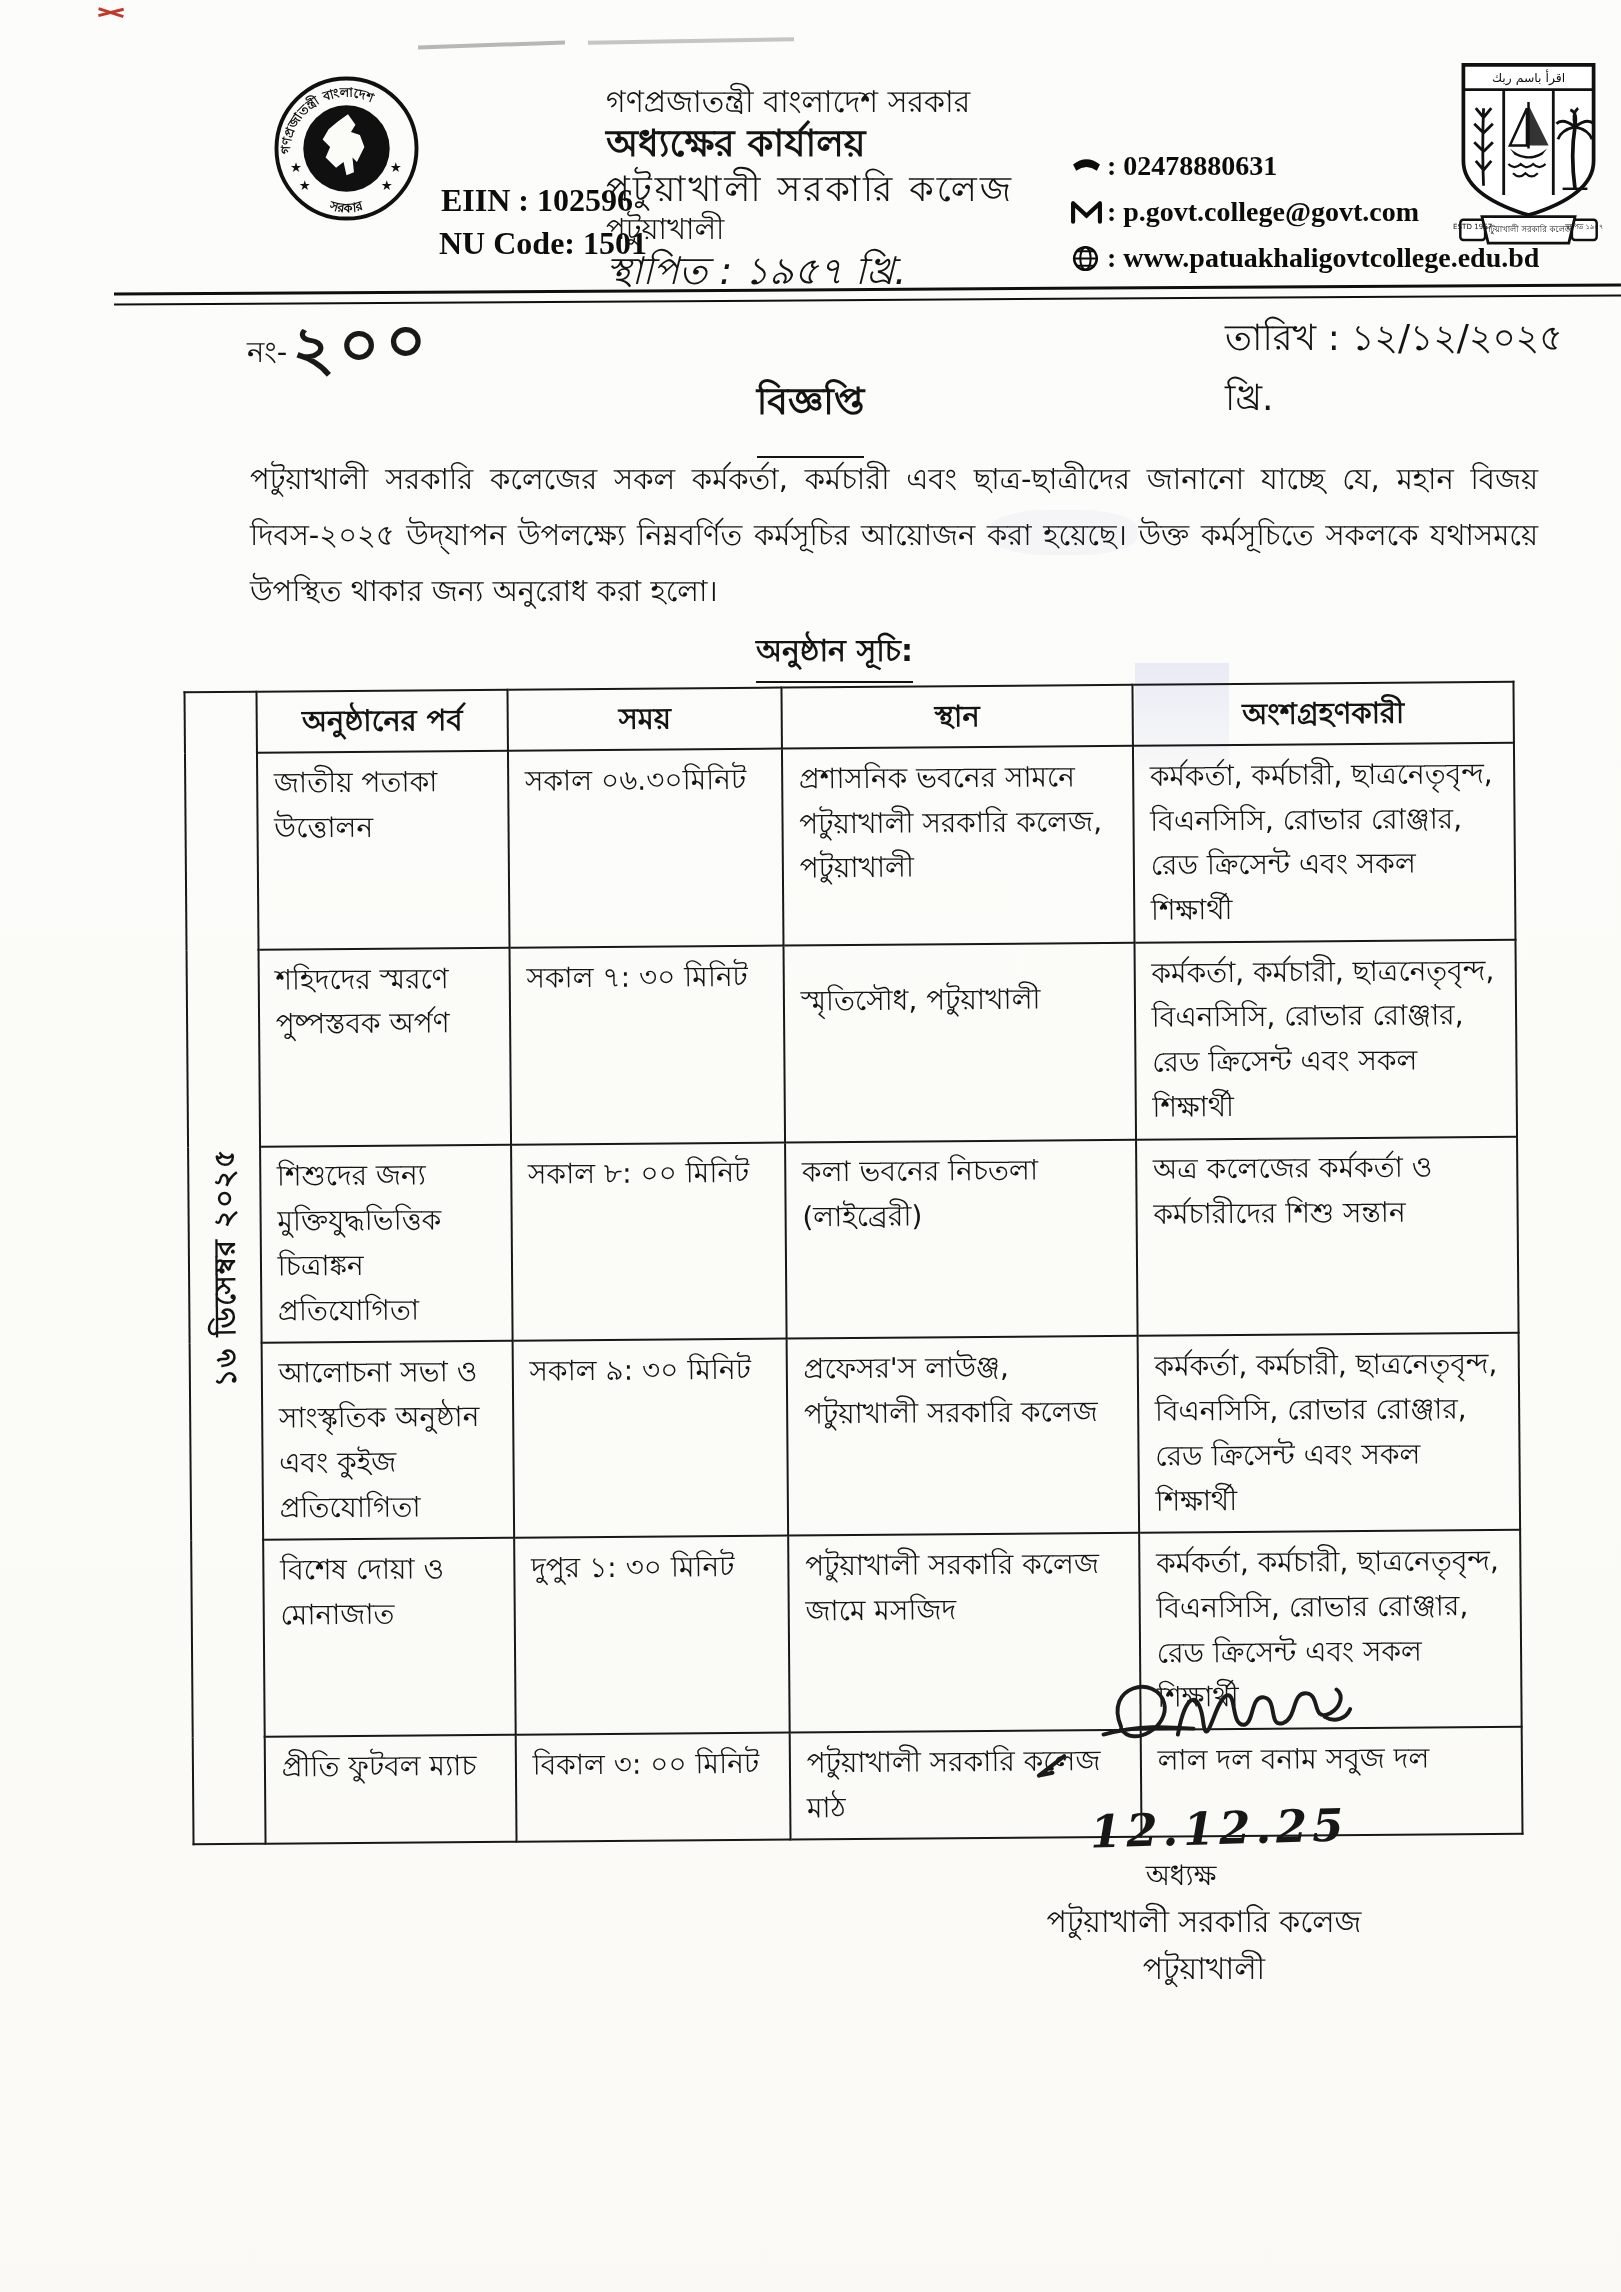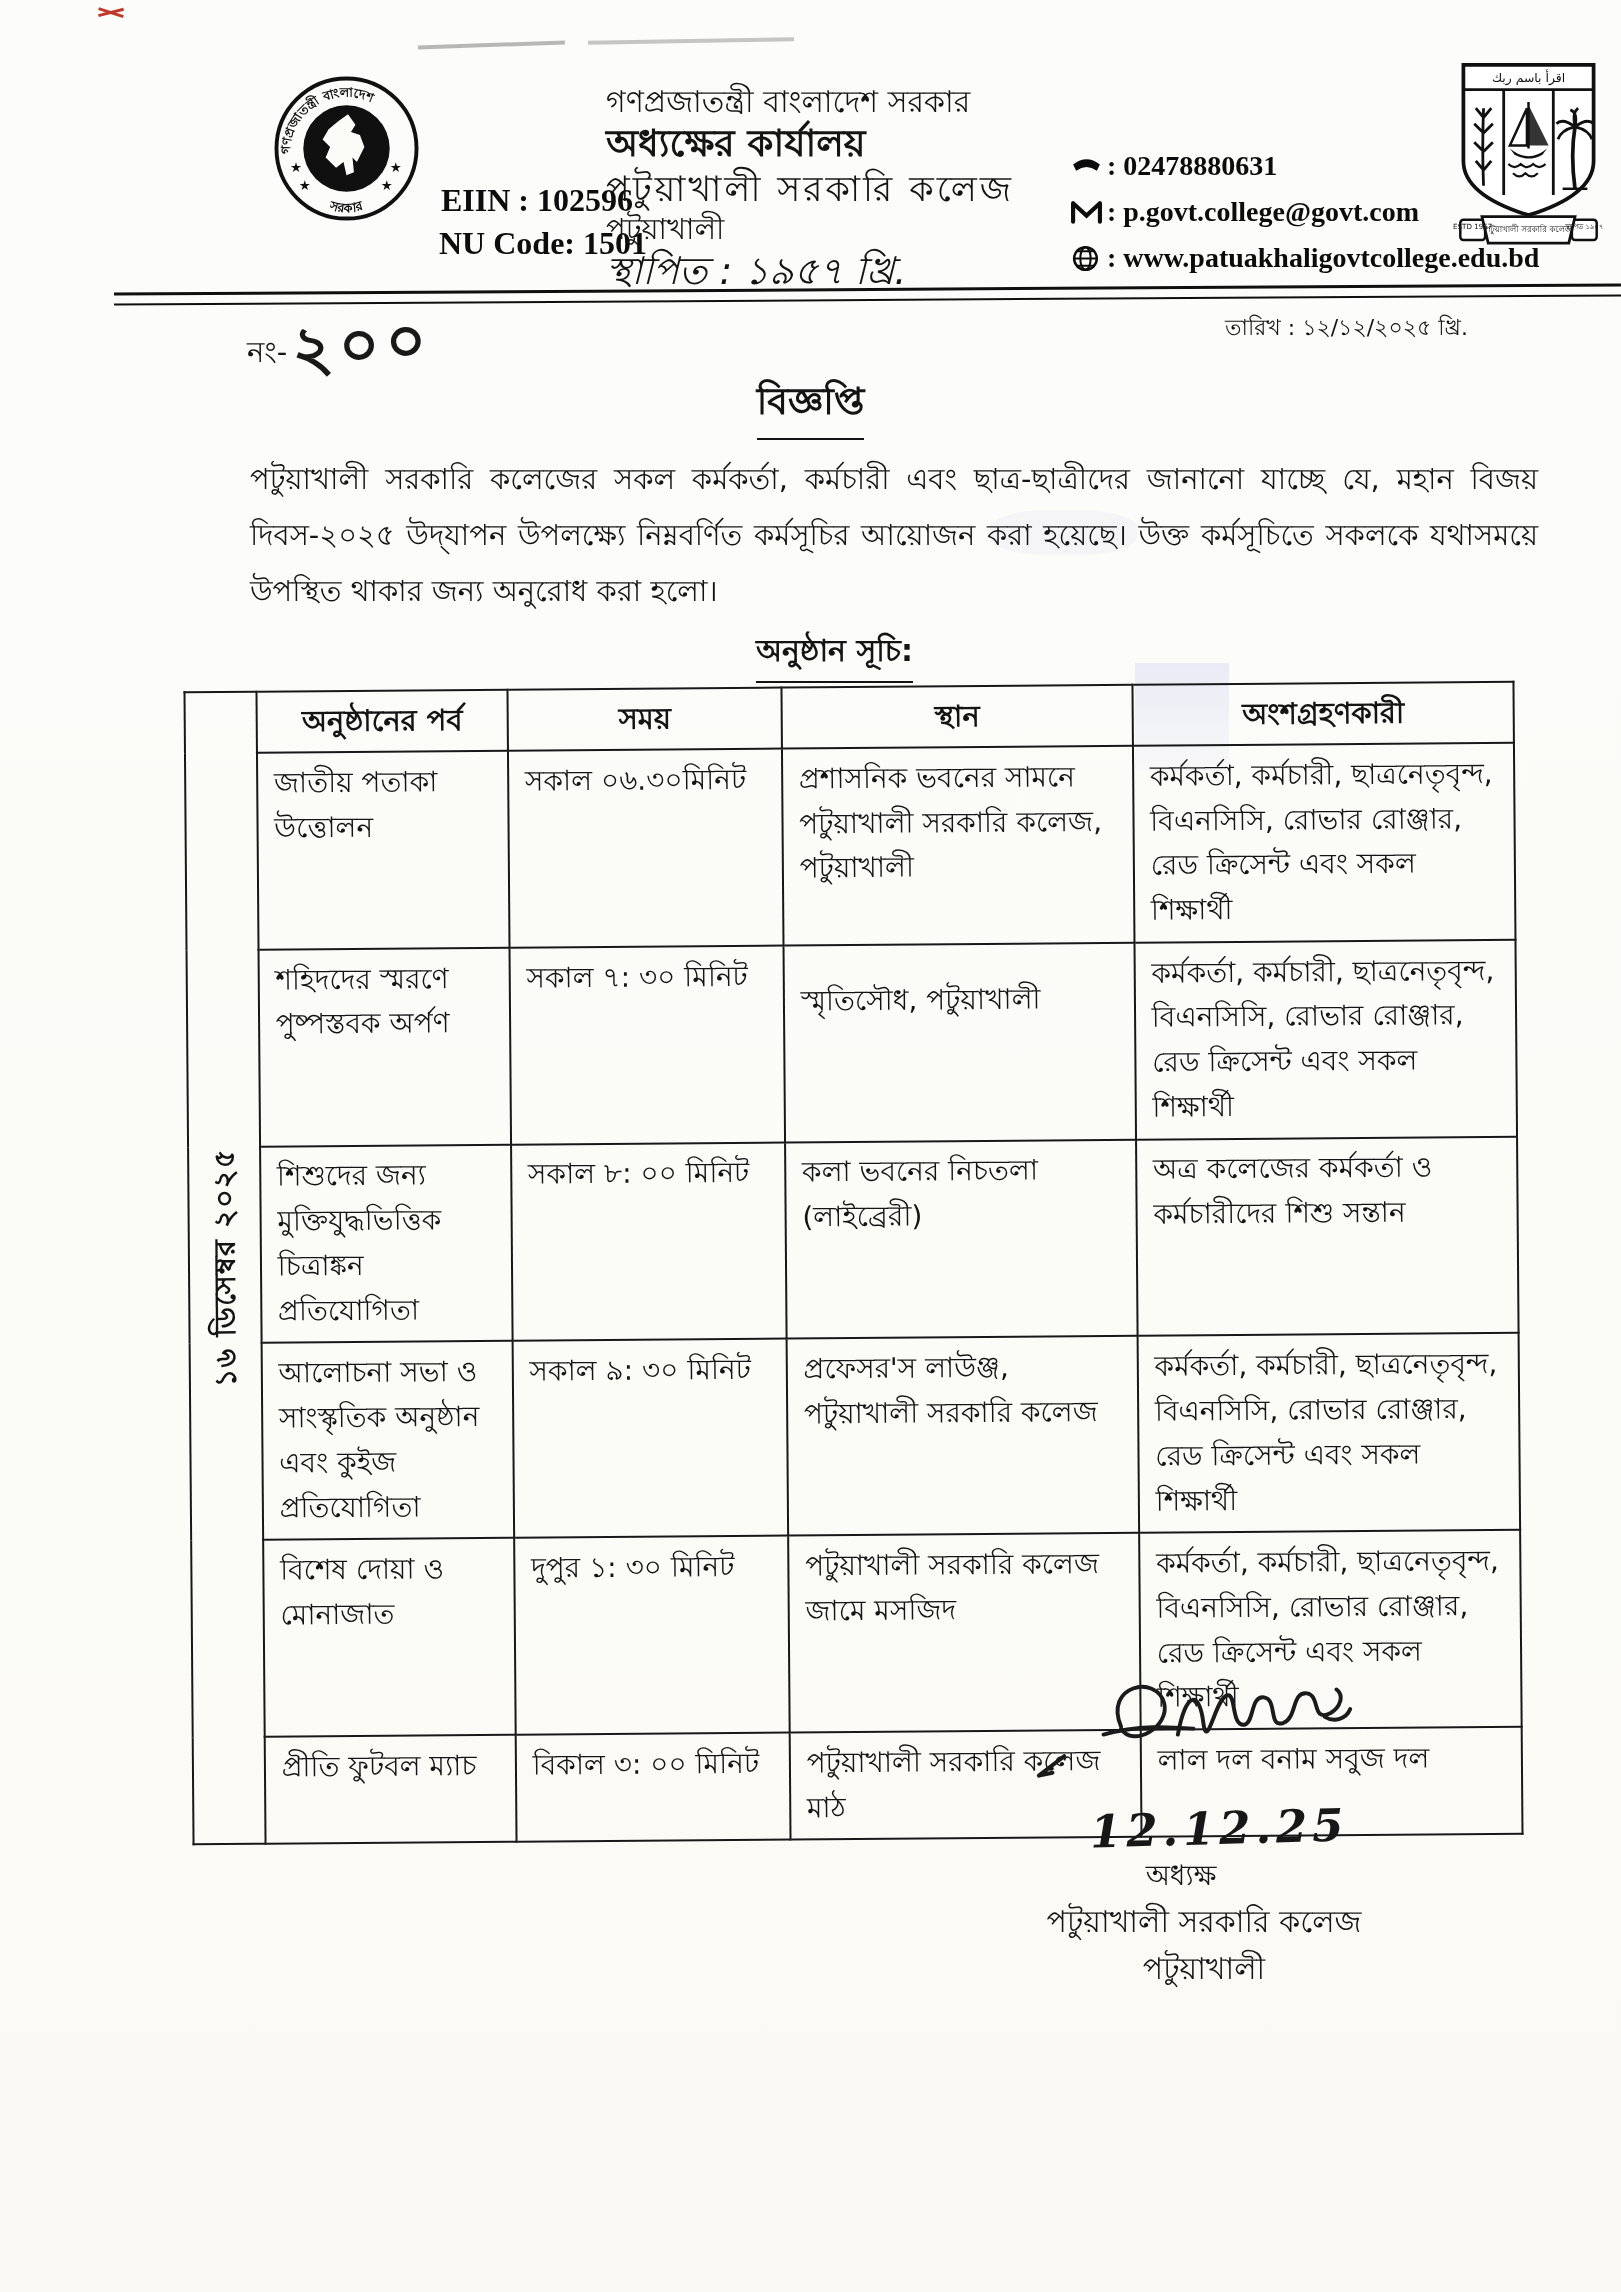--- a/index.html
+++ b/index.html
@@ -25,24 +25,24 @@
   .contact{position:absolute;left:1070px;top:143px;font:700 28px "Liberation Serif",serif;color:#0c0c0c;}
   .contact .row{display:flex;align-items:center;height:46px;white-space:nowrap;}
   .contact .ic{display:inline-block;width:33px;height:29px;margin-right:3.9px;flex:0 0 auto;}
   .crest{position:absolute;left:1451px;top:53px;width:155px;height:222px;}
   .rule{position:absolute;left:114px;top:288px;width:1507px;height:7.8px;
         border-top:3.9px solid #0f0f0f;border-bottom:2px solid #0f0f0f;transform:rotate(-0.35deg);}
   
   .memo-no{position:absolute;left:247px;top:329px;font-size:29px;}
   .memo-no-hand{position:absolute;left:292px;top:296px;font:600 63px "DejaVu Serif",serif;
         transform:rotate(-5deg);letter-spacing:5.9px;color:#191919;}
-  .date-line{position:absolute;left:1225px;top:310px;font-size:22px;}
+  .date-line{position:absolute;left:1225px;top:310px;font-size:36px;}
   
   .title-wrap{position:absolute;left:0;top:372px;width:1621px;text-align:center;}
-  .title{display:inline-block;font-size:37px;font-weight:700;border-bottom:2.9px solid #141414;padding-bottom:3px;}
+  .title{display:inline-block;font-size:37px;font-weight:700;border-bottom:2.9px solid #141414;padding-bottom:21px;}
   .body-par{position:absolute;left:250px;top:451px;width:1288px;font-size:29px;line-height:56px;text-align:justify;}
   .caption-wrap{position:absolute;left:0;top:627px;width:1621px;text-align:center;padding-left:24px;}
   .caption{display:inline-block;font-size:30px;font-weight:700;border-bottom:2.5px solid #141414;padding-bottom:2.9px;}
   
   .doc-table{position:absolute;left:188px;top:686px;width:1329px;border-collapse:collapse;
         table-layout:fixed;transform:rotate(-0.45deg);}
   .doc-table td,.doc-table th{border:2.5px solid #181818;vertical-align:top;
         font-size:28px;line-height:1.6;padding:7.8px 11.8px 7.8px 15.7px;font-weight:400;text-align:left;}
   .doc-table th{font-size:29px;font-weight:700;text-align:center;vertical-align:middle;padding:5.9px 3.9px;}
   .sidebar-cell{position:relative;padding:0 !important;}

